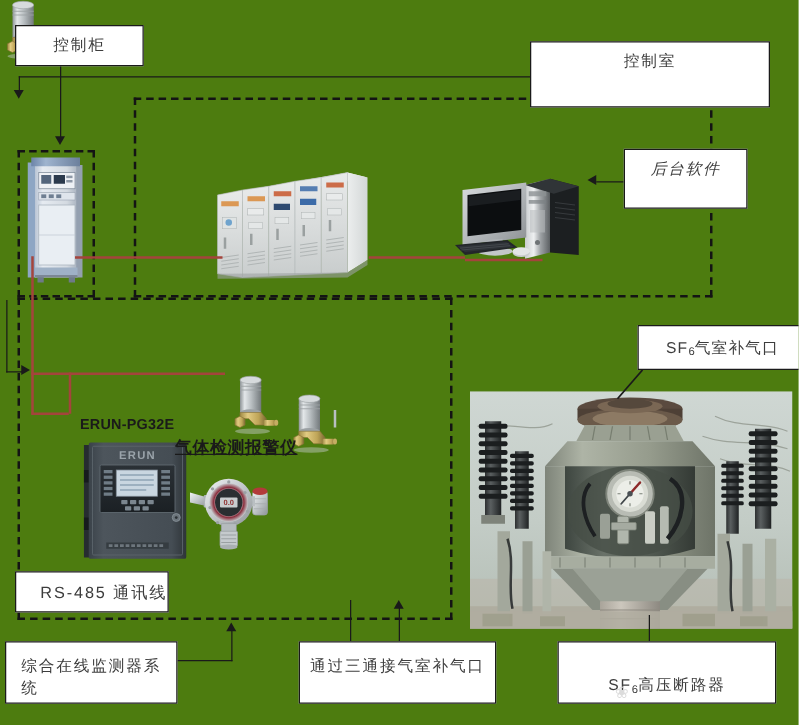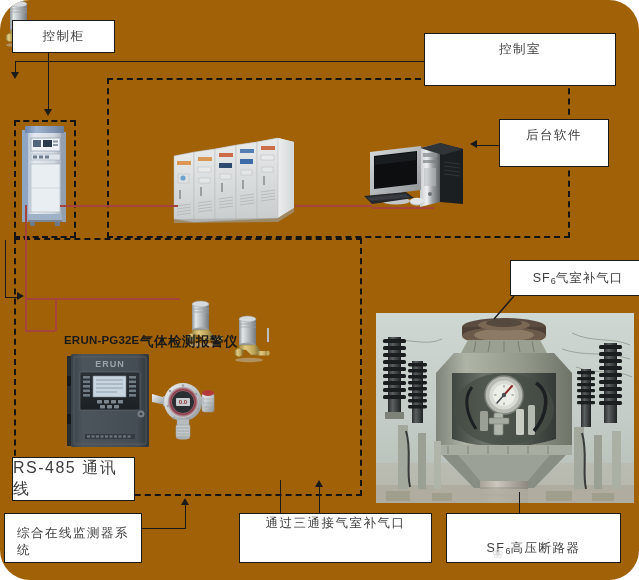--- a/index.html
+++ b/index.html
@@ -7,23 +7,22 @@
     padding: 0;
     background: #ffffff;
   }
   body {
     font-family: "Liberation Sans", "DejaVu Sans", sans-serif;
   }
   #canvas {
     position: relative;
     width: 639px;
     height: 580px;
-    background: #a16207;
+    background: #4d7c0f;
     overflow: hidden;
-    border-radius: 30px;
   }
 
   
   .label-box {
     position: absolute;
     box-sizing: border-box;
     border: 1.4px solid #1a1a1a;
     background: #ffffff;
     display: flex;
     align-items: flex-start;
@@ -177,39 +176,39 @@
   </div>
 
   <div class="label-box" style="left:12px; top:20px; width:103px; height:33px;">
     <span>控制柜</span>
   </div>
 
   <div class="label-box" style="left:424px; top:33px; width:192px; height:53px;text-align:center;">
     <span>控制室</span>
   </div>
 
-  <div class="label-box" style="left:499px; top:119px; width:110px; height:48px;">
+  <div class="label-box" style="left:499px; top:119px; width:99px; height:48px;font-style:italic;">
     <span>后台软件</span>
   </div>
 
   <div class="label-box mid" style="left:469px; top:260px; width:136px; height:36px; letter-spacing:1px;margin-left:41px;">
     <span>
       <span>SF</span><span class="sub">6</span><span>气室补气口</span>
     </span>
   </div>
 
-  <div class="label-box mid" style="left:12px; top:457px; width:123px; height:44px; font-size:16px;">
+  <div class="label-box mid" style="left:12px; top:457px; width:123px; height:33px; font-size:13px;justify-content:flex-end;">
     <span>RS-485 通讯线</span>
   </div>
 
   <div class="label-box" style="left:4px; top:513px; width:138px; height:50px; padding-top:11px;padding-left:12px;">
     <span>综合在线监测器系统</span>
   </div>
 
-  <div class="label-box" style="left:239px; top:513px; width:193px; height:50px; padding-top:1px;">
+  <div class="label-box" style="left:239px; top:513px; width:158px; height:50px; padding-top:11px;">
     <span>通过三通接气室补气口</span>
   </div>
 
   <div class="label-box" style="left:446px; top:513px; width:175px; height:50px; padding-top:26px;">
     <span>
       <span>SF</span><span class="sub">6</span><span>高压断路器</span>
     </span>
   </div>
 
   <div class="photo" style="left:22px; top:124px; width:45px; height:104px;">
@@ -462,21 +461,21 @@
         <rect x="47" y="83.4" width="3" height="2.2"></rect>
         <rect x="51.5" y="83.4" width="3" height="2.2"></rect>
         <rect x="56" y="83.4" width="3" height="2.2"></rect>
         <rect x="60.5" y="83.4" width="3" height="2.2"></rect>
       </g>
     </svg>
   </div>
 
   <div class="caption model" style="left:64px; top:334px;">ERUN-PG32E</div>
 
-  <div class="caption device" style="left:140px; top:333px;">气体检测报警仪</div>
+  <div class="caption device" style="left:140px; top:349px;text-decoration:underline;">气体检测报警仪</div>
 
   <div class="photo" style="left:152px; top:372px; width:72px; height:68px;">
     <svg width="72" height="68" viewBox="0 0 72 68">
       <defs>
         <linearGradient id="alum" x1="0" y1="0" x2="1" y2="1">
           <stop offset="0" stop-color="#f0f2f3"></stop>
           <stop offset="0.45" stop-color="#c6cbce"></stop>
           <stop offset="1" stop-color="#8e9497"></stop>
         </linearGradient>
         <radialGradient id="faceRing" cx="0.5" cy="0.5" r="0.5">

